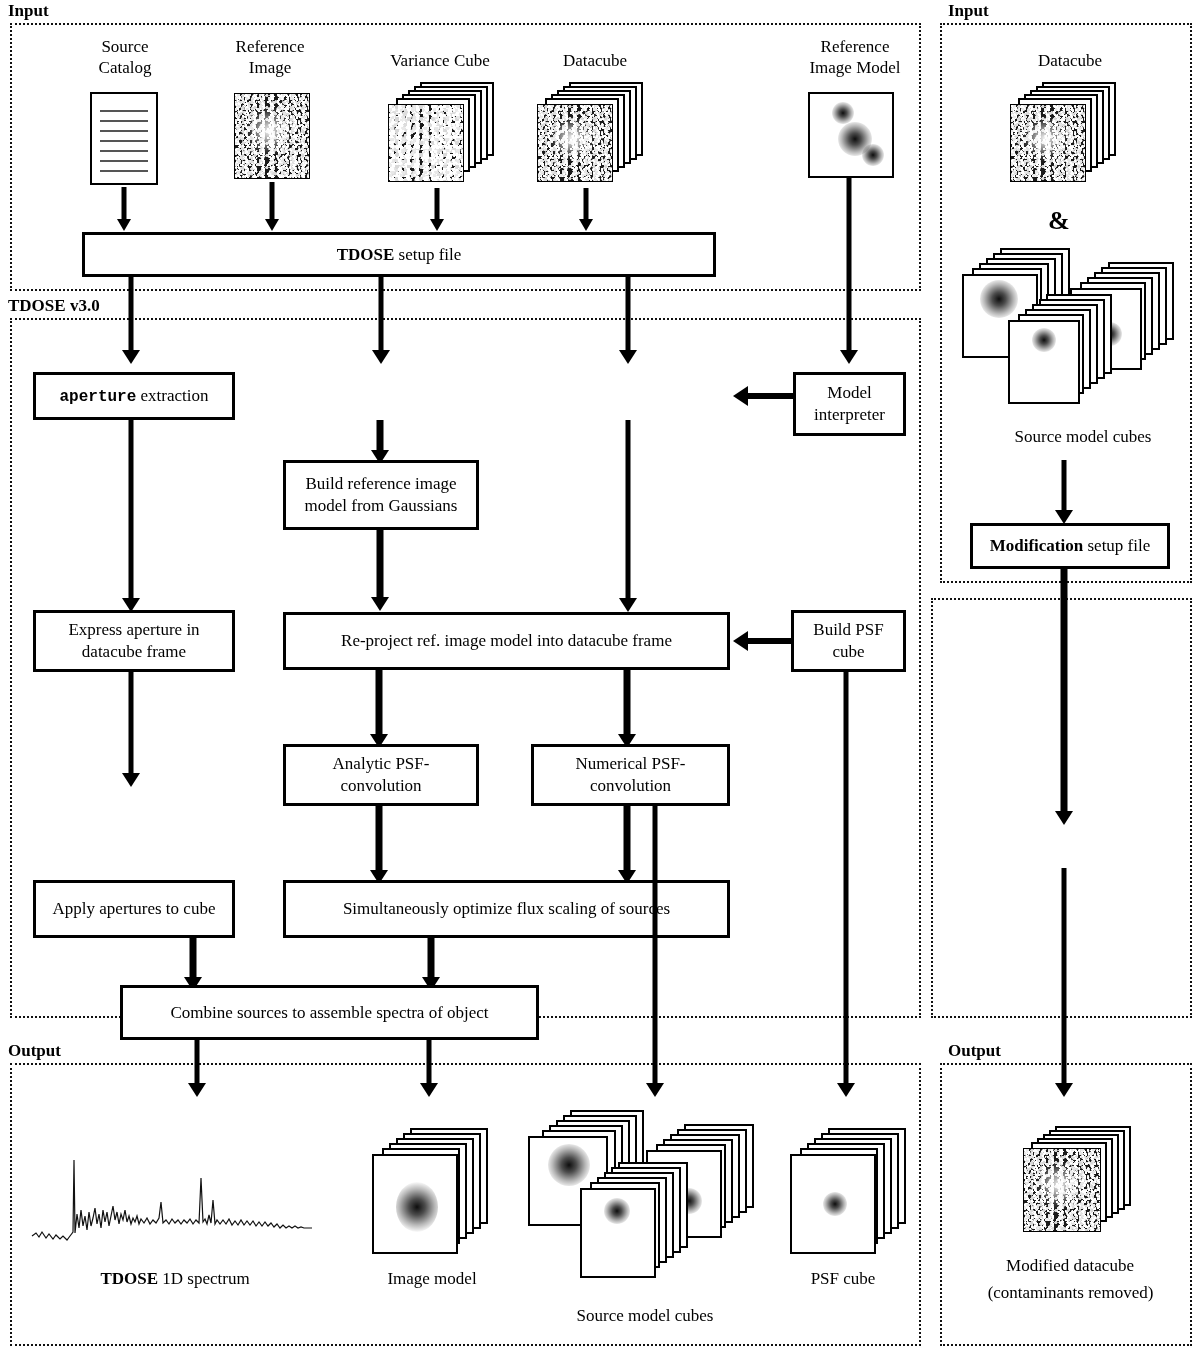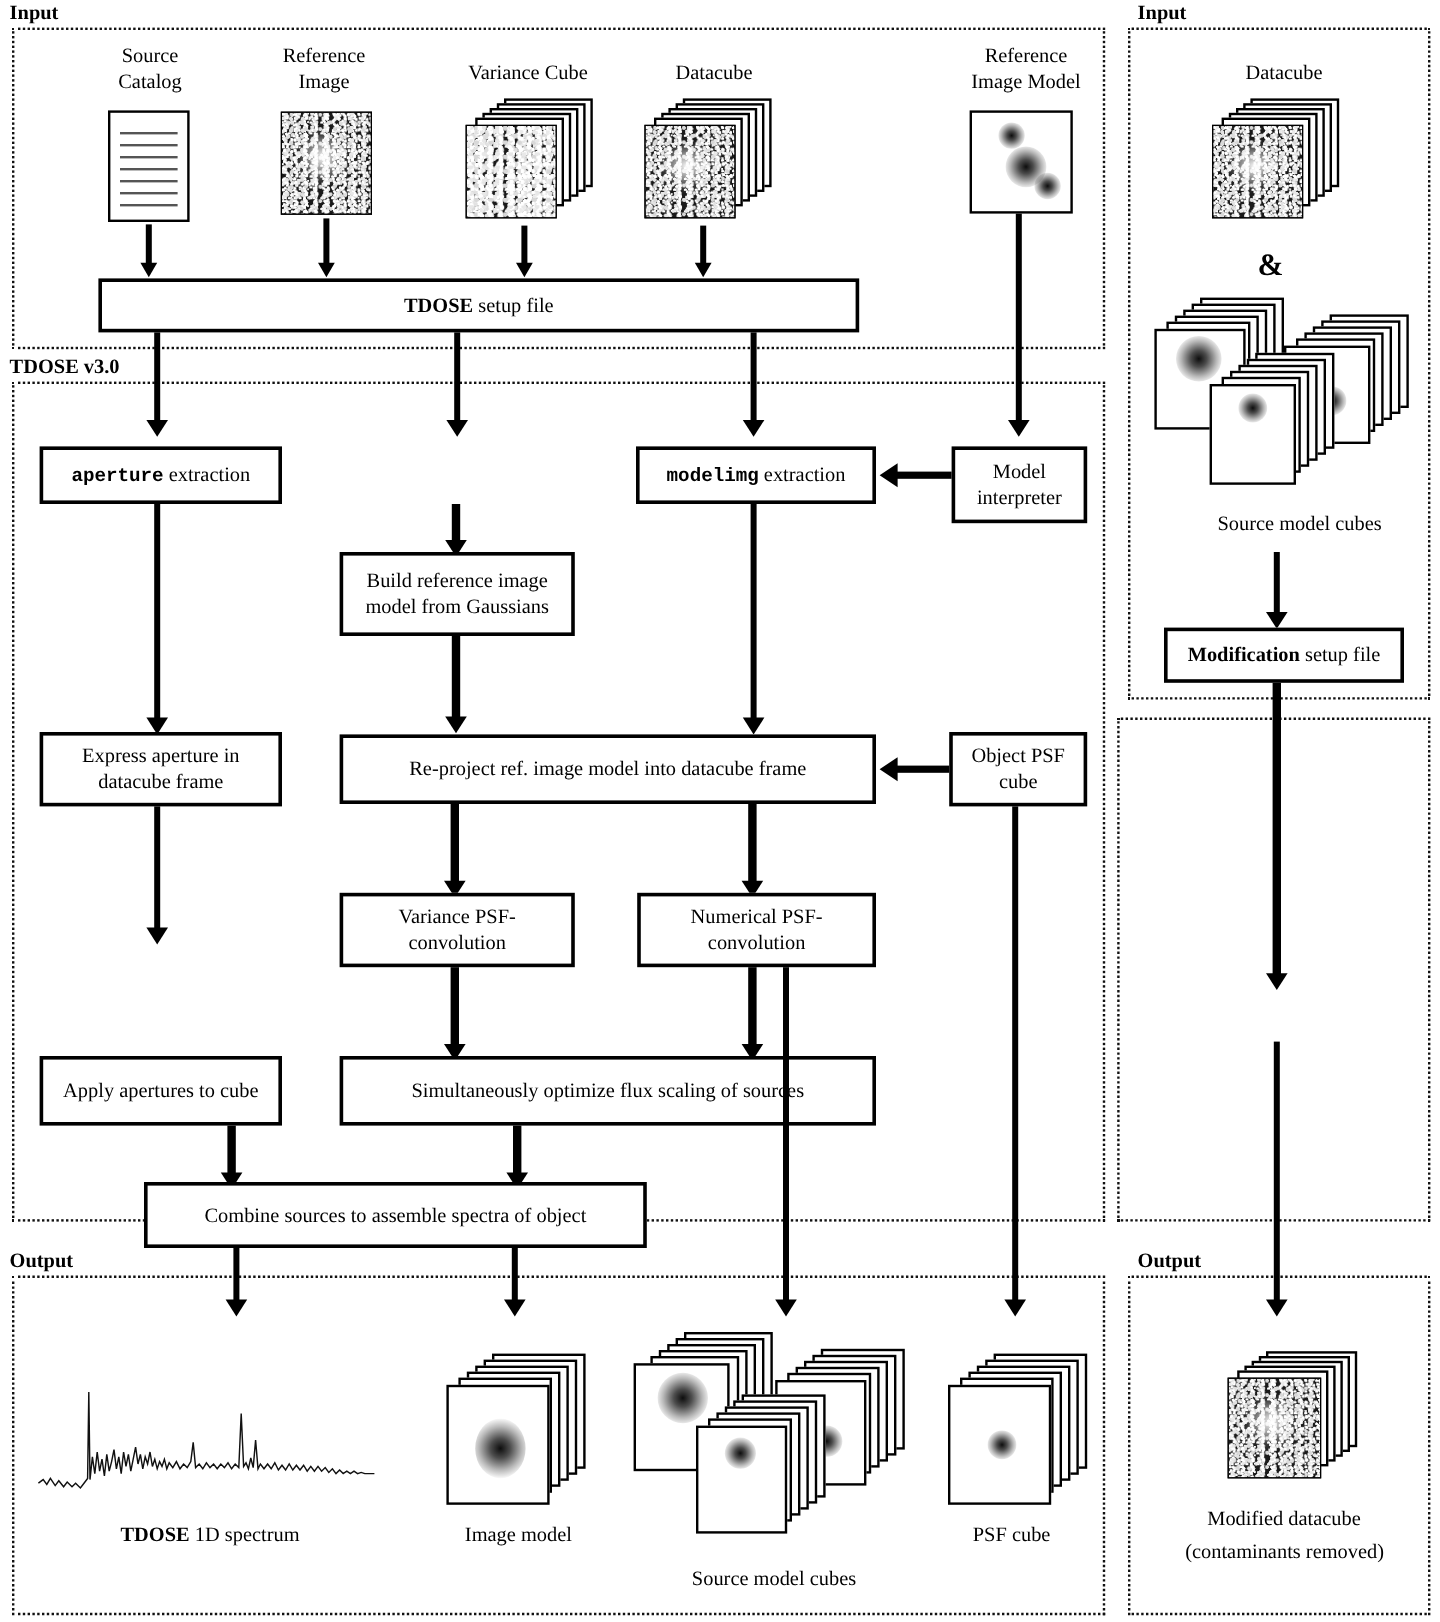--- a/index.html
+++ b/index.html
@@ -304,23 +304,20 @@
   </div>
 
   <div class="arrow-v" style="left:849px; top:178px;">
     <div class="shaft" style="top:0; width:5px; height:180px;"></div>
     <div class="head" style="top:172px;"></div>
   </div>
 
   <div class="box" style="left:33px; top:372px; width:202px; height:48px;">
     <span><span class="mono">aperture</span><span> extraction</span></span>
   </div>
-  <div class="box" style="left:530px; top:372px; width:200px; height:48px;">
-    <span><span class="mono">modelimg</span><span> extraction</span></span>
-  </div>
 
   <div class="box" style="left:793px; top:372px; width:113px; height:64px; white-space:pre-line;">Model
 interpreter</div>
 
   <div class="arrow-left" style="left:733px; top:386px; width:60px; height:20px;">
     <div class="shaft" style="left:13px; width:47px; height:6px;"></div>
     <div class="head"></div>
   </div>
 
   <div class="arrow-v" style="left:131px; top:420px;">
@@ -344,21 +341,21 @@
   <div class="arrow-v" style="left:628px; top:420px;">
     <div class="shaft" style="top:0; width:5px; height:185px;"></div>
     <div class="head" style="top:178px;"></div>
   </div>
 
   <div class="box" style="left:33px; top:610px; width:202px; height:62px; white-space:pre-line;">Express aperture in
 datacube frame</div>
 
   <div class="box" style="left:283px; top:612px; width:447px; height:58px;">Re-project ref. image model into datacube frame</div>
 
-  <div class="box" style="left:791px; top:610px; width:115px; height:62px; white-space:pre-line;">Object PSF
+  <div class="box" style="left:791px; top:610px; width:115px; height:62px; white-space:pre-line;">Build PSF
 cube</div>
 
   <div class="arrow-left" style="left:733px; top:631px; width:58px; height:20px;">
     <div class="shaft" style="left:13px; width:45px; height:6px;"></div>
     <div class="head"></div>
   </div>
 
   <div class="arrow-v" style="left:131px; top:672px;">
     <div class="shaft" style="top:0; width:5px; height:108px;"></div>
     <div class="head" style="top:101px;"></div>
@@ -366,21 +363,21 @@
 
   <div class="arrow-v" style="left:379px; top:670px;">
     <div class="shaft" style="top:0; width:7px; height:72px;"></div>
     <div class="head" style="top:64px;"></div>
   </div>
   <div class="arrow-v" style="left:627px; top:670px;">
     <div class="shaft" style="top:0; width:7px; height:72px;"></div>
     <div class="head" style="top:64px;"></div>
   </div>
 
-  <div class="box" style="left:283px; top:744px; width:196px; height:62px; white-space:pre-line;">Variance PSF-
+  <div class="box" style="left:283px; top:744px; width:196px; height:62px; white-space:pre-line;">Analytic PSF-
 convolution</div>
   <div class="box" style="left:531px; top:744px; width:199px; height:62px; white-space:pre-line;">Numerical PSF-
 convolution</div>
 
   <div class="arrow-v" style="left:379px; top:806px;">
     <div class="shaft" style="top:0; width:7px; height:72px;"></div>
     <div class="head" style="top:64px;"></div>
   </div>
   <div class="arrow-v" style="left:627px; top:806px;">
     <div class="shaft" style="top:0; width:7px; height:72px;"></div>

